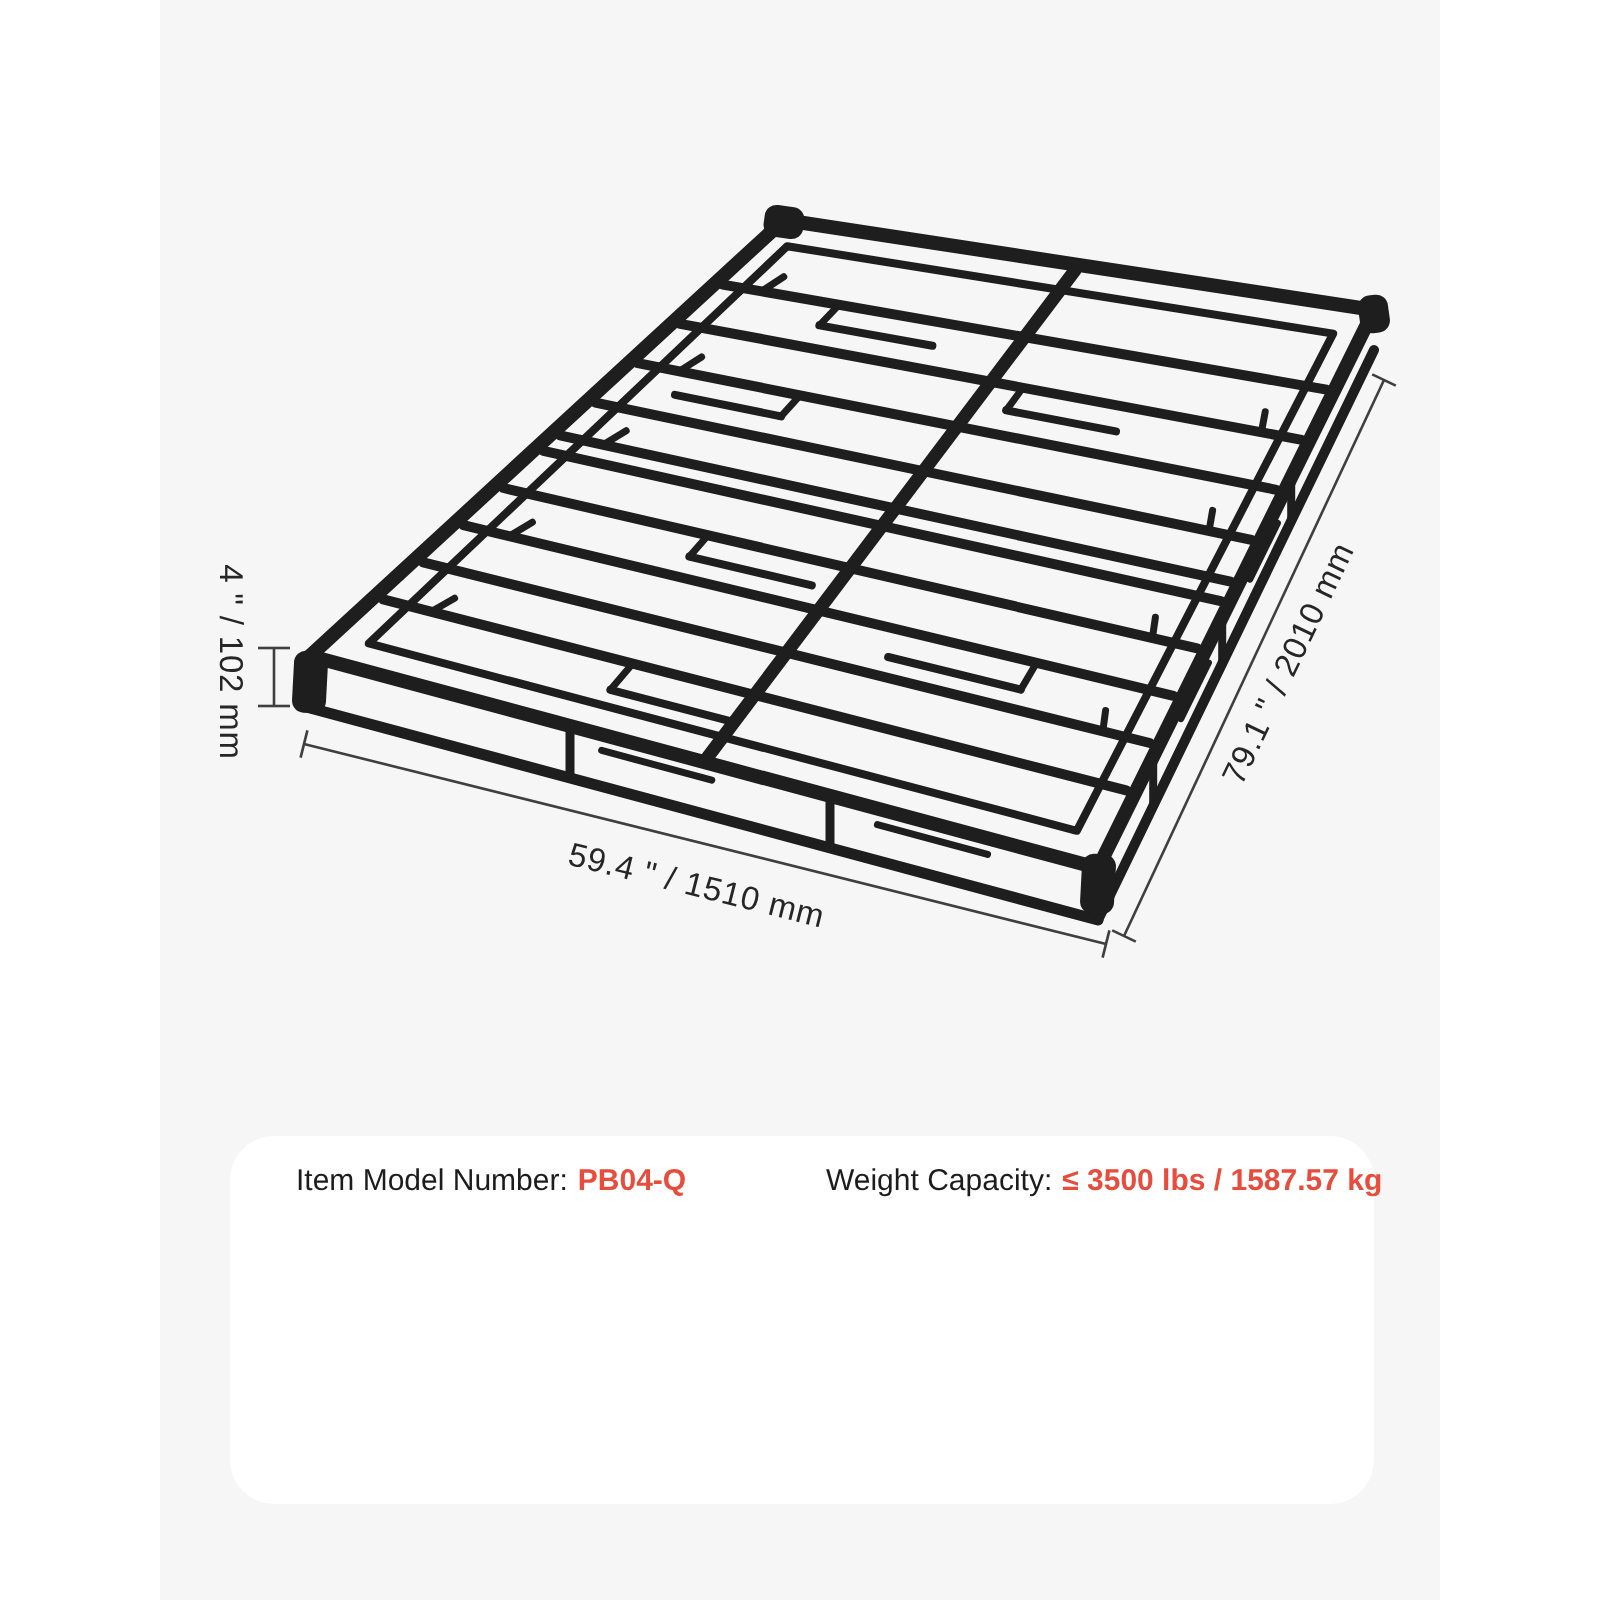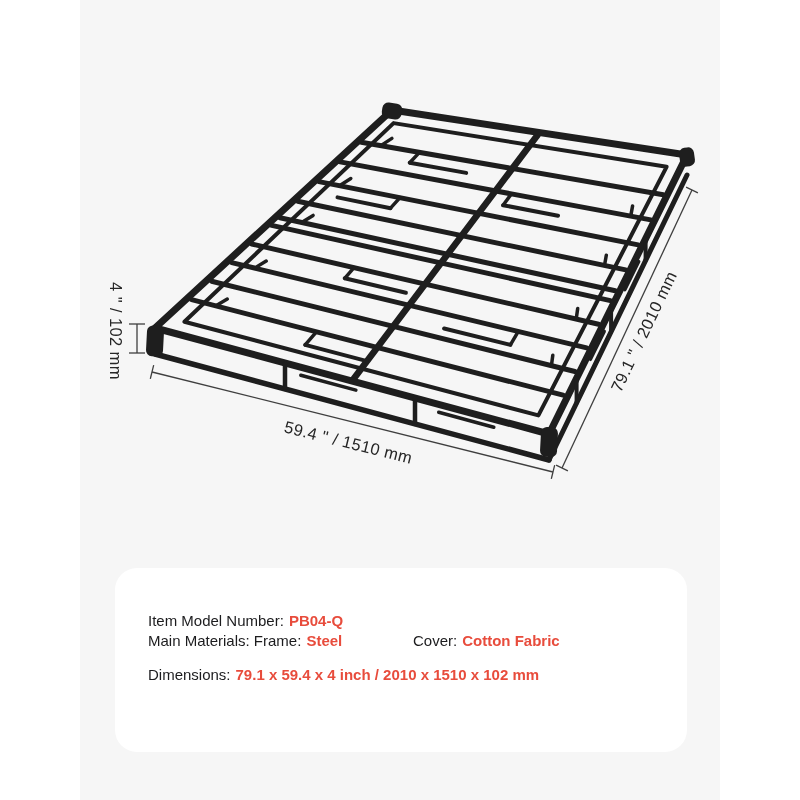--- a/index.html
+++ b/index.html
@@ -13,21 +13,21 @@
     background:var(--canvas-bg);}
   .diagram-svg{position:absolute;left:-80px;top:0;width:800px;height:800px;}
   #frame-art{stroke:var(--frame);fill:none;}
   #dims line{stroke:var(--dim-line);stroke-width:1.3;}
   #dims text{fill:#262626;font-size:16.5px;letter-spacing:.4px;
     text-anchor:middle;font-family:"Liberation Sans","DejaVu Sans",sans-serif;}
   .spec-panel{position:absolute;left:35px;top:568px;width:572px;height:184px;
     background:var(--panel-bg);border-radius:22px;}
   .spec-row{position:absolute;left:33px;right:14px;height:20px;line-height:20px;
     font-size:15px;color:var(--ink);white-space:nowrap;}
-  .spec-row.r1{top:43px;} .spec-row.r2{top:63px;}
+  .spec-row.r1{top:13px;} .spec-row.r2{top:63px;}
   .spec-row.r3{top:97px;} .spec-row.r4{top:130px;}
   .spec-col2{position:absolute;left:265px;top:0;}
   .spec-value{color:var(--accent);font-weight:700;margin-left:5px;}
 </style>
 </head>
 <body>
 
 <div class="stage">
 
   <svg class="diagram-svg" viewBox="0 0 800 800">
@@ -99,24 +99,18 @@
       <line x1="692" y1="190" x2="562" y2="468"></line>
       <line x1="697.9" y1="192.8" x2="686.1" y2="187.2"></line>
       <line x1="567.9" y1="470.8" x2="556.1" y2="465.2"></line>
       <text transform="translate(649 334) rotate(-64.5)">79.1 " / 2010 mm</text>
     </g>
   </svg>
 
   <div class="spec-panel">
     <div class="spec-row r1">
       <span>Item Model Number:</span><span class="spec-value">PB04-Q</span>
-    </div>
-    <div class="spec-row r2">
-      <span>Main Materials: Frame:</span><span class="spec-value">Steel</span>
       <span class="spec-col2">
-        <span>Cover:</span><span class="spec-value">Cotton Fabric</span>
+        <span>Weight Capacity:</span><span class="spec-value">≤ 3500 lbs / 1587.57 kg</span>
       </span>
-    </div>
-    <div class="spec-row r3">
-      <span>Dimensions:</span><span class="spec-value">79.1 x 59.4 x 4 inch / 2010 x 1510 x 102 mm</span>
     </div>
   </div>
 </div>
 
 </body></html>

